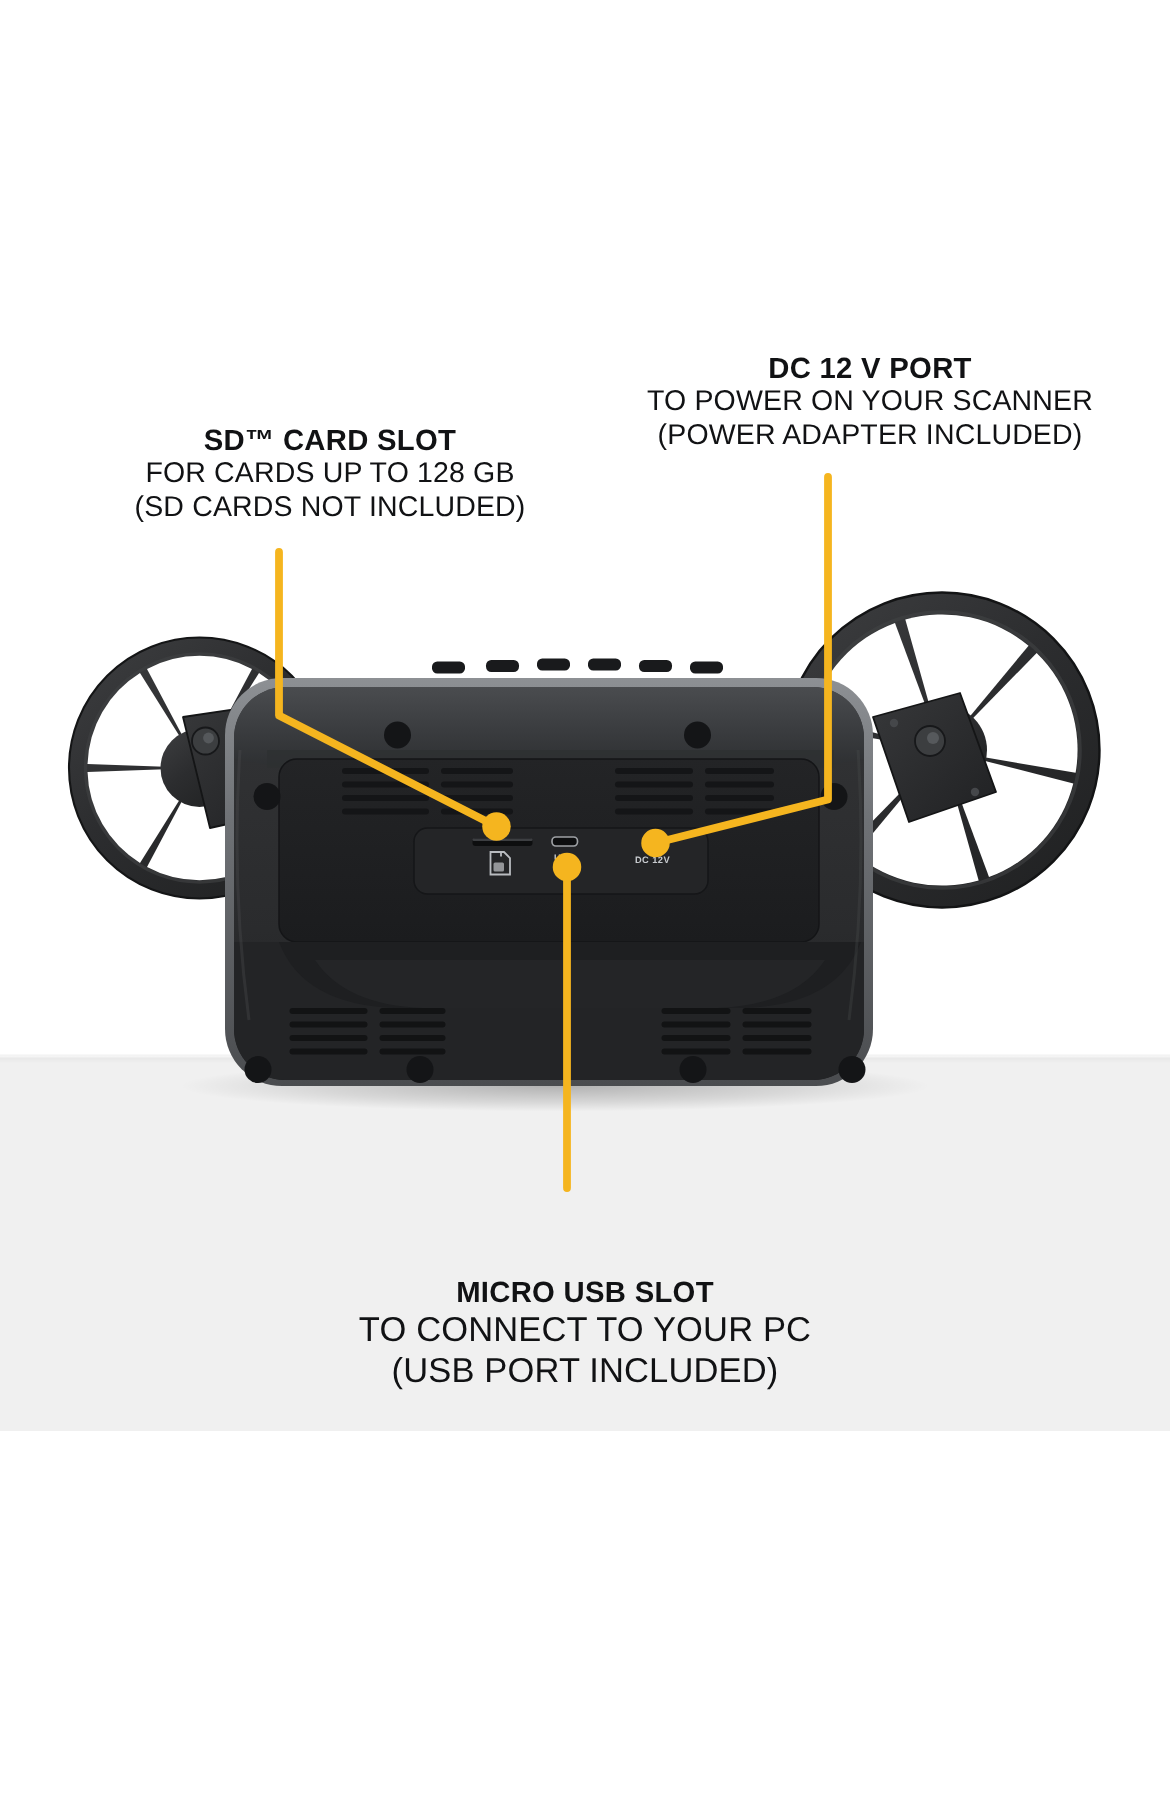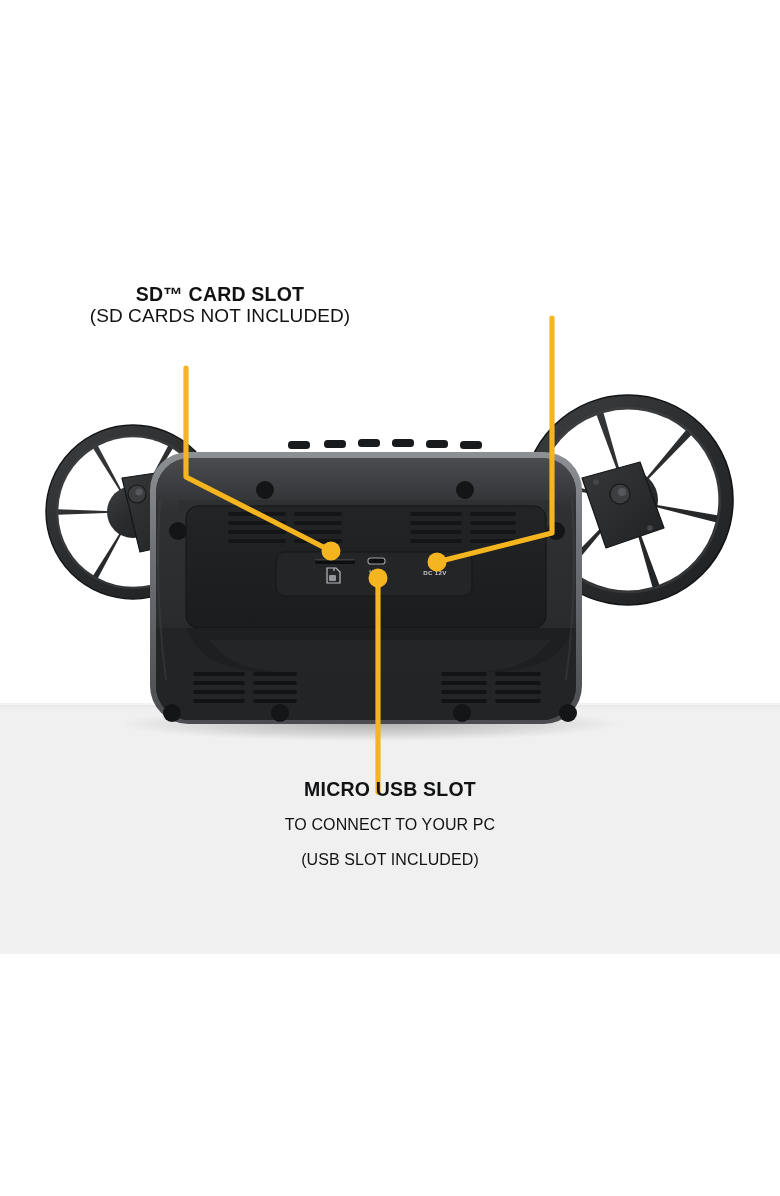--- a/index.html
+++ b/index.html
@@ -27,22 +27,22 @@
   .callout .title{
     font-weight:bold;font-size:19.5px;letter-spacing:0.2px;
     line-height:1.15;white-space:nowrap;
   }
   .callout .sub{
     font-size:19px;line-height:1.17;letter-spacing:0.1px;
     white-space:nowrap;font-weight:400;
   }
   #callout-sd{left:0px;top:283px;width:400px;padding-left:20px;}
   #callout-dc{left:380px;top:235px;width:400px;}
-  #callout-usb{left:190px;top:778px;width:400px;text-align:center;}
-  #callout-usb .sub{font-size:16px;margin-top:16px;}
+  #callout-usb{left:190px;top:851px;width:400px;text-align:center;}
+  #callout-usb .sub{font-size:23px;}
 
   
   .leaders{position:absolute;left:0;top:0;width:780px;height:1196px;}
 
   
   .product{position:absolute;left:0;top:0;width:780px;height:1196px;}
 </style>
 </head>
 <body>
 
@@ -290,23 +290,29 @@
     </g>
     <g fill="#f5b51f">
       <circle cx="331" cy="551" r="9.5"></circle>
       <circle cx="437" cy="562" r="9.5"></circle>
       <circle cx="378" cy="578" r="9.5"></circle>
     </g>
   </svg>
 
   <div class="callout" id="callout-sd">
     <div class="title">SD™ CARD SLOT</div>
+    <div class="sub">FOR CARDS UP TO 128 GB</div>
     <div class="sub">(SD CARDS NOT INCLUDED)</div>
   </div>
 
+  <div class="callout" id="callout-dc">
+    <div class="title">DC 12 V PORT</div>
+    <div class="sub">TO POWER ON YOUR SCANNER</div>
+    <div class="sub">(POWER ADAPTER INCLUDED)</div>
+  </div>
 
   <div class="callout" id="callout-usb">
     <div class="title">MICRO USB SLOT</div>
     <div class="sub">TO CONNECT TO YOUR PC</div>
-    <div class="sub">(USB SLOT INCLUDED)</div>
+    <div class="sub">(USB PORT INCLUDED)</div>
   </div>
 
 </div>
 
 </body></html>

